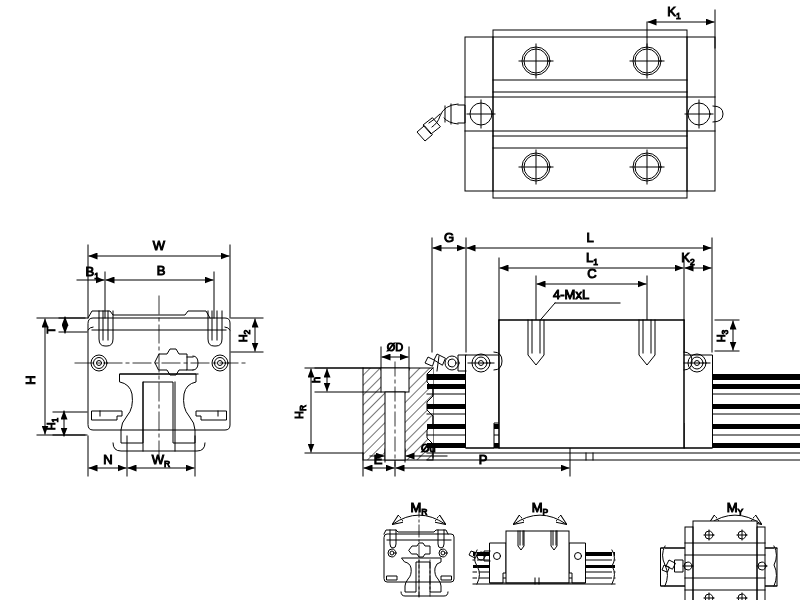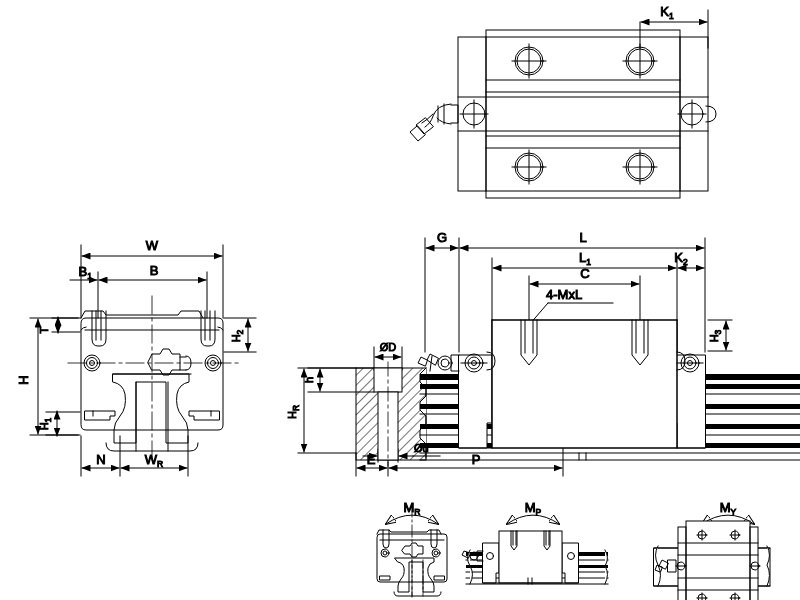--- a/index.html
+++ b/index.html
@@ -1,19 +1,19 @@
 <!DOCTYPE html>
 <html><head>
 <meta charset="utf-8">
 <title>Linear Guide Dimensional Drawing</title>
 <style>
   html,body{margin:0;padding:0;background:#ffffff;}
   body{width:800px;height:600px;position:relative;overflow:hidden;
        font-family:"Liberation Sans","DejaVu Sans",sans-serif;color:#000;}
-  #sheet{position:absolute;left:8px;top:0;width:712px;height:600px;}
+  #sheet{position:absolute;left:15px;top:0;width:712px;height:600px;}
   svg{display:block;}
   .dimtxt{font-family:"Liberation Sans","DejaVu Sans",sans-serif;
           font-size:13px;fill:#000;font-weight:400;}
   .dimtxt.sm{font-size:11px;}
   .sub{font-size:8.5px;}
 </style>
 </head>
 <body>
 
 <div id="sheet">

